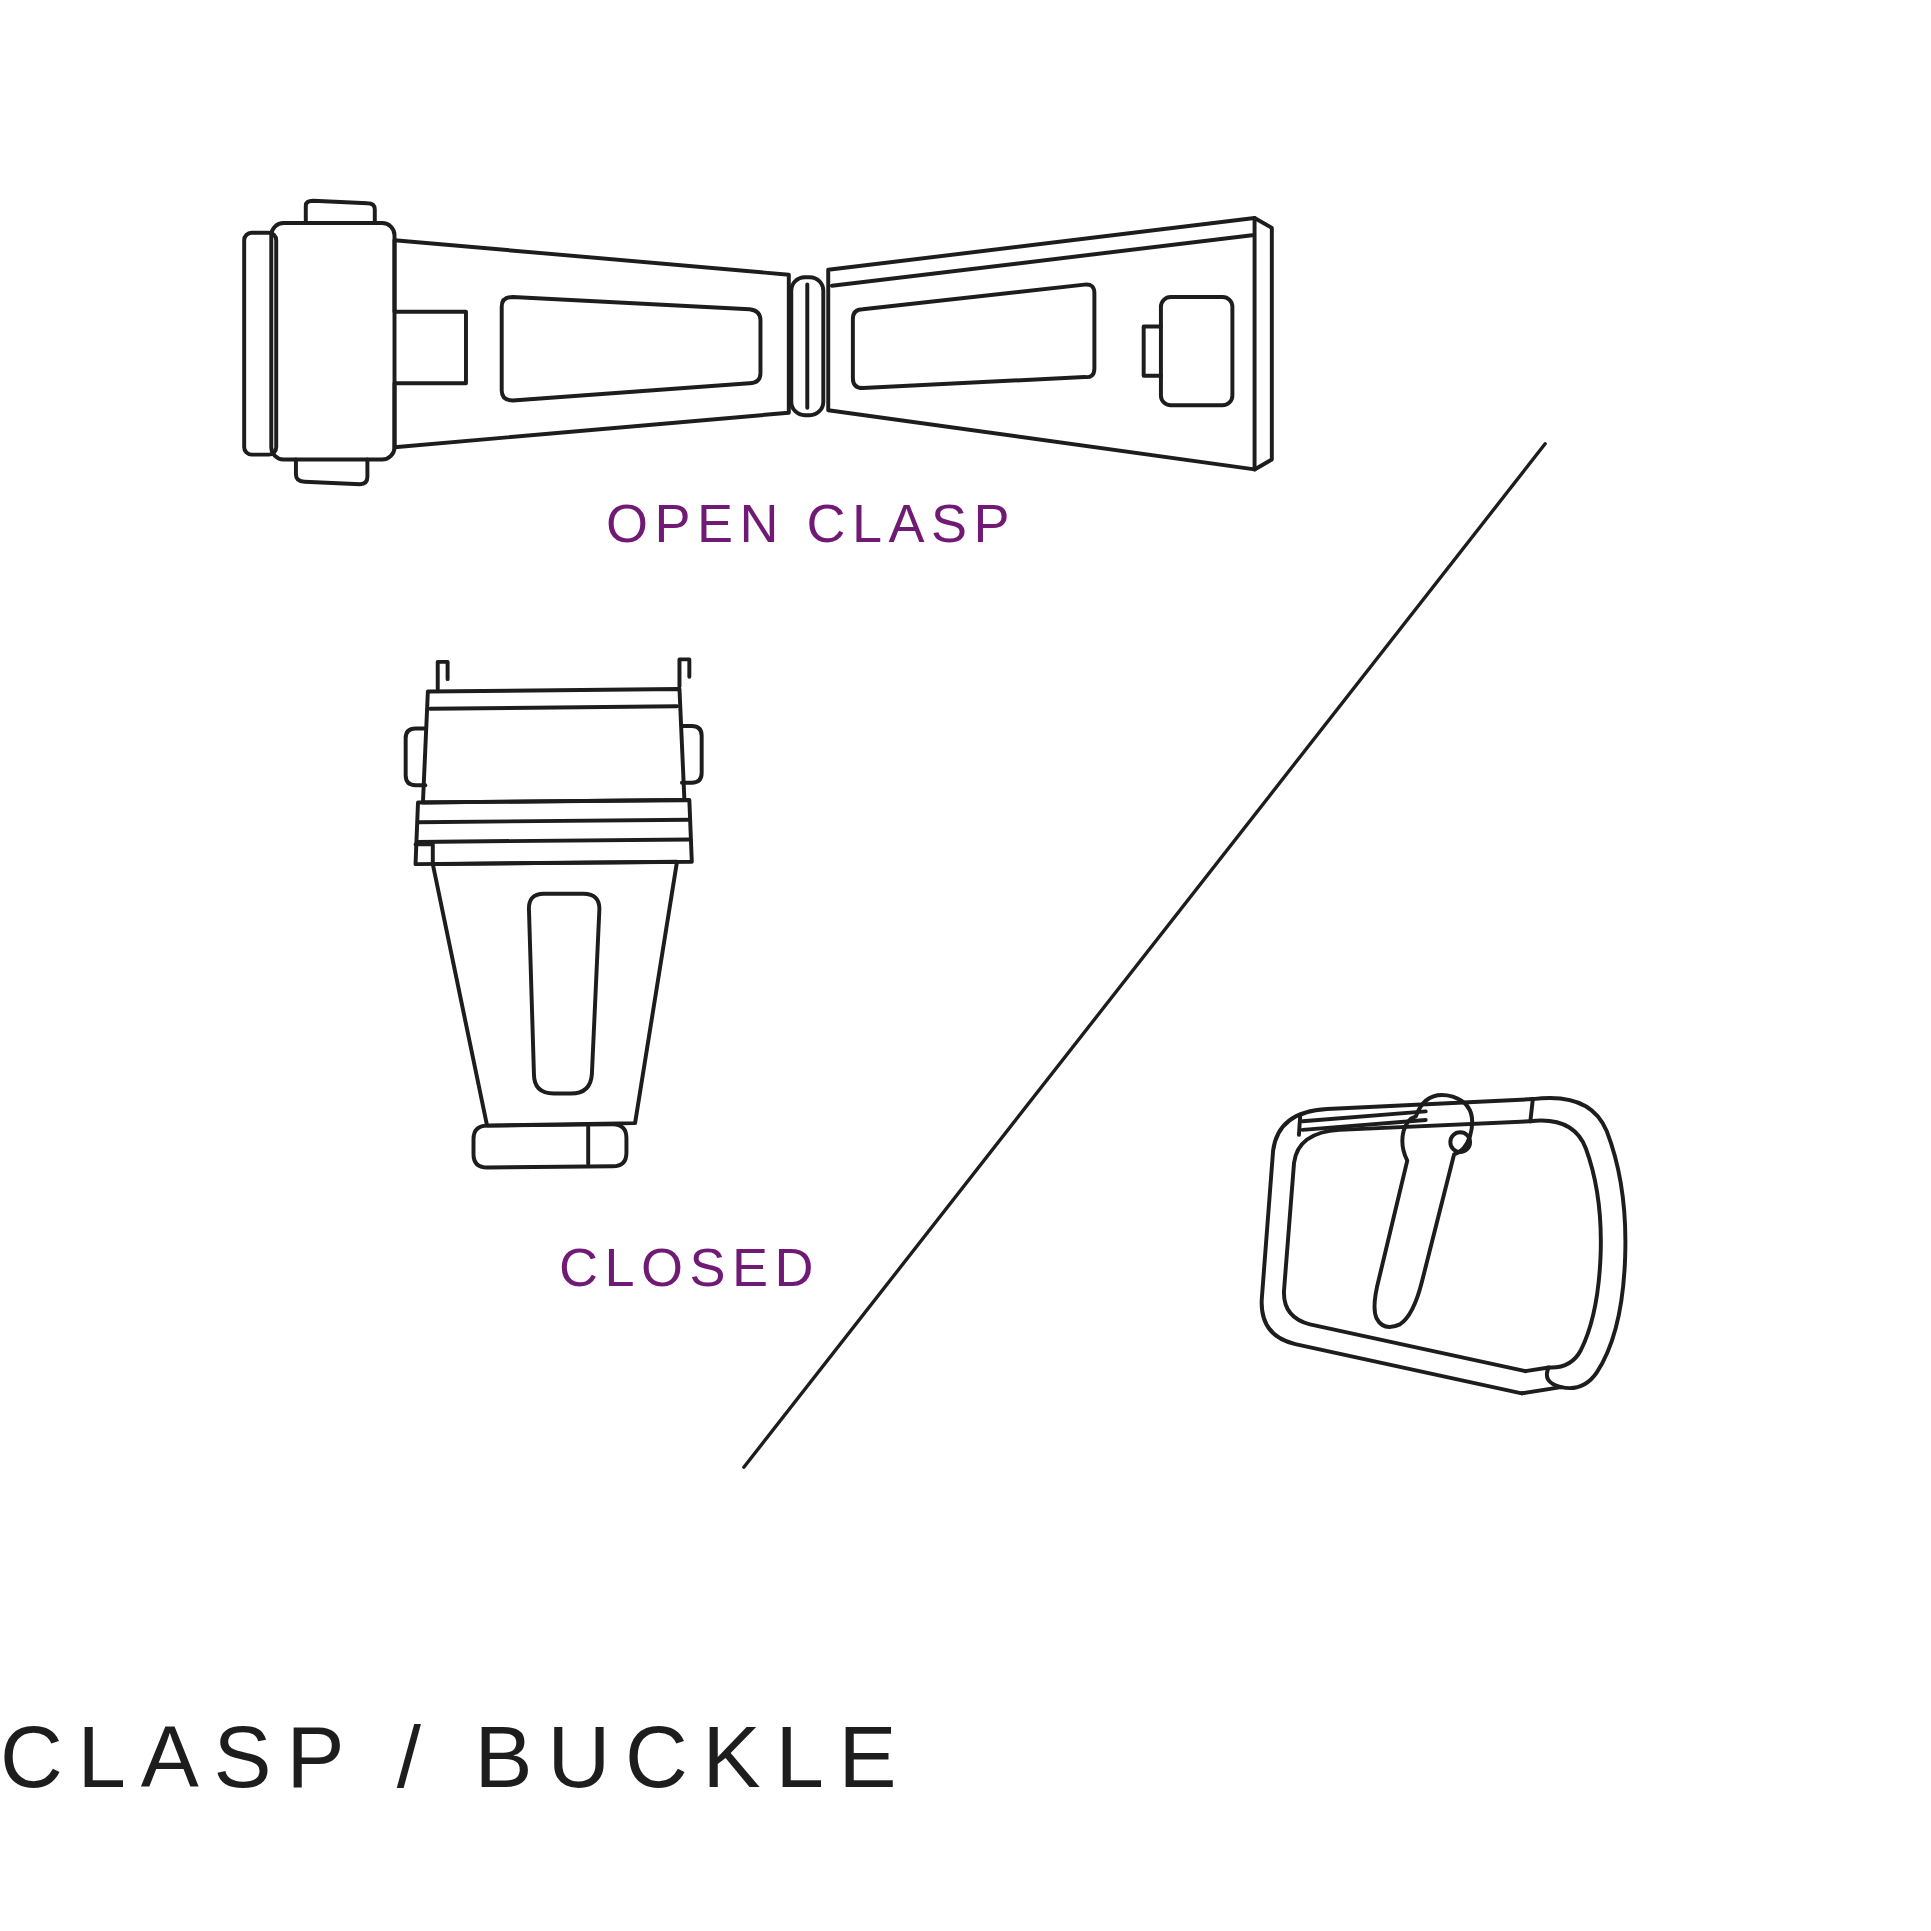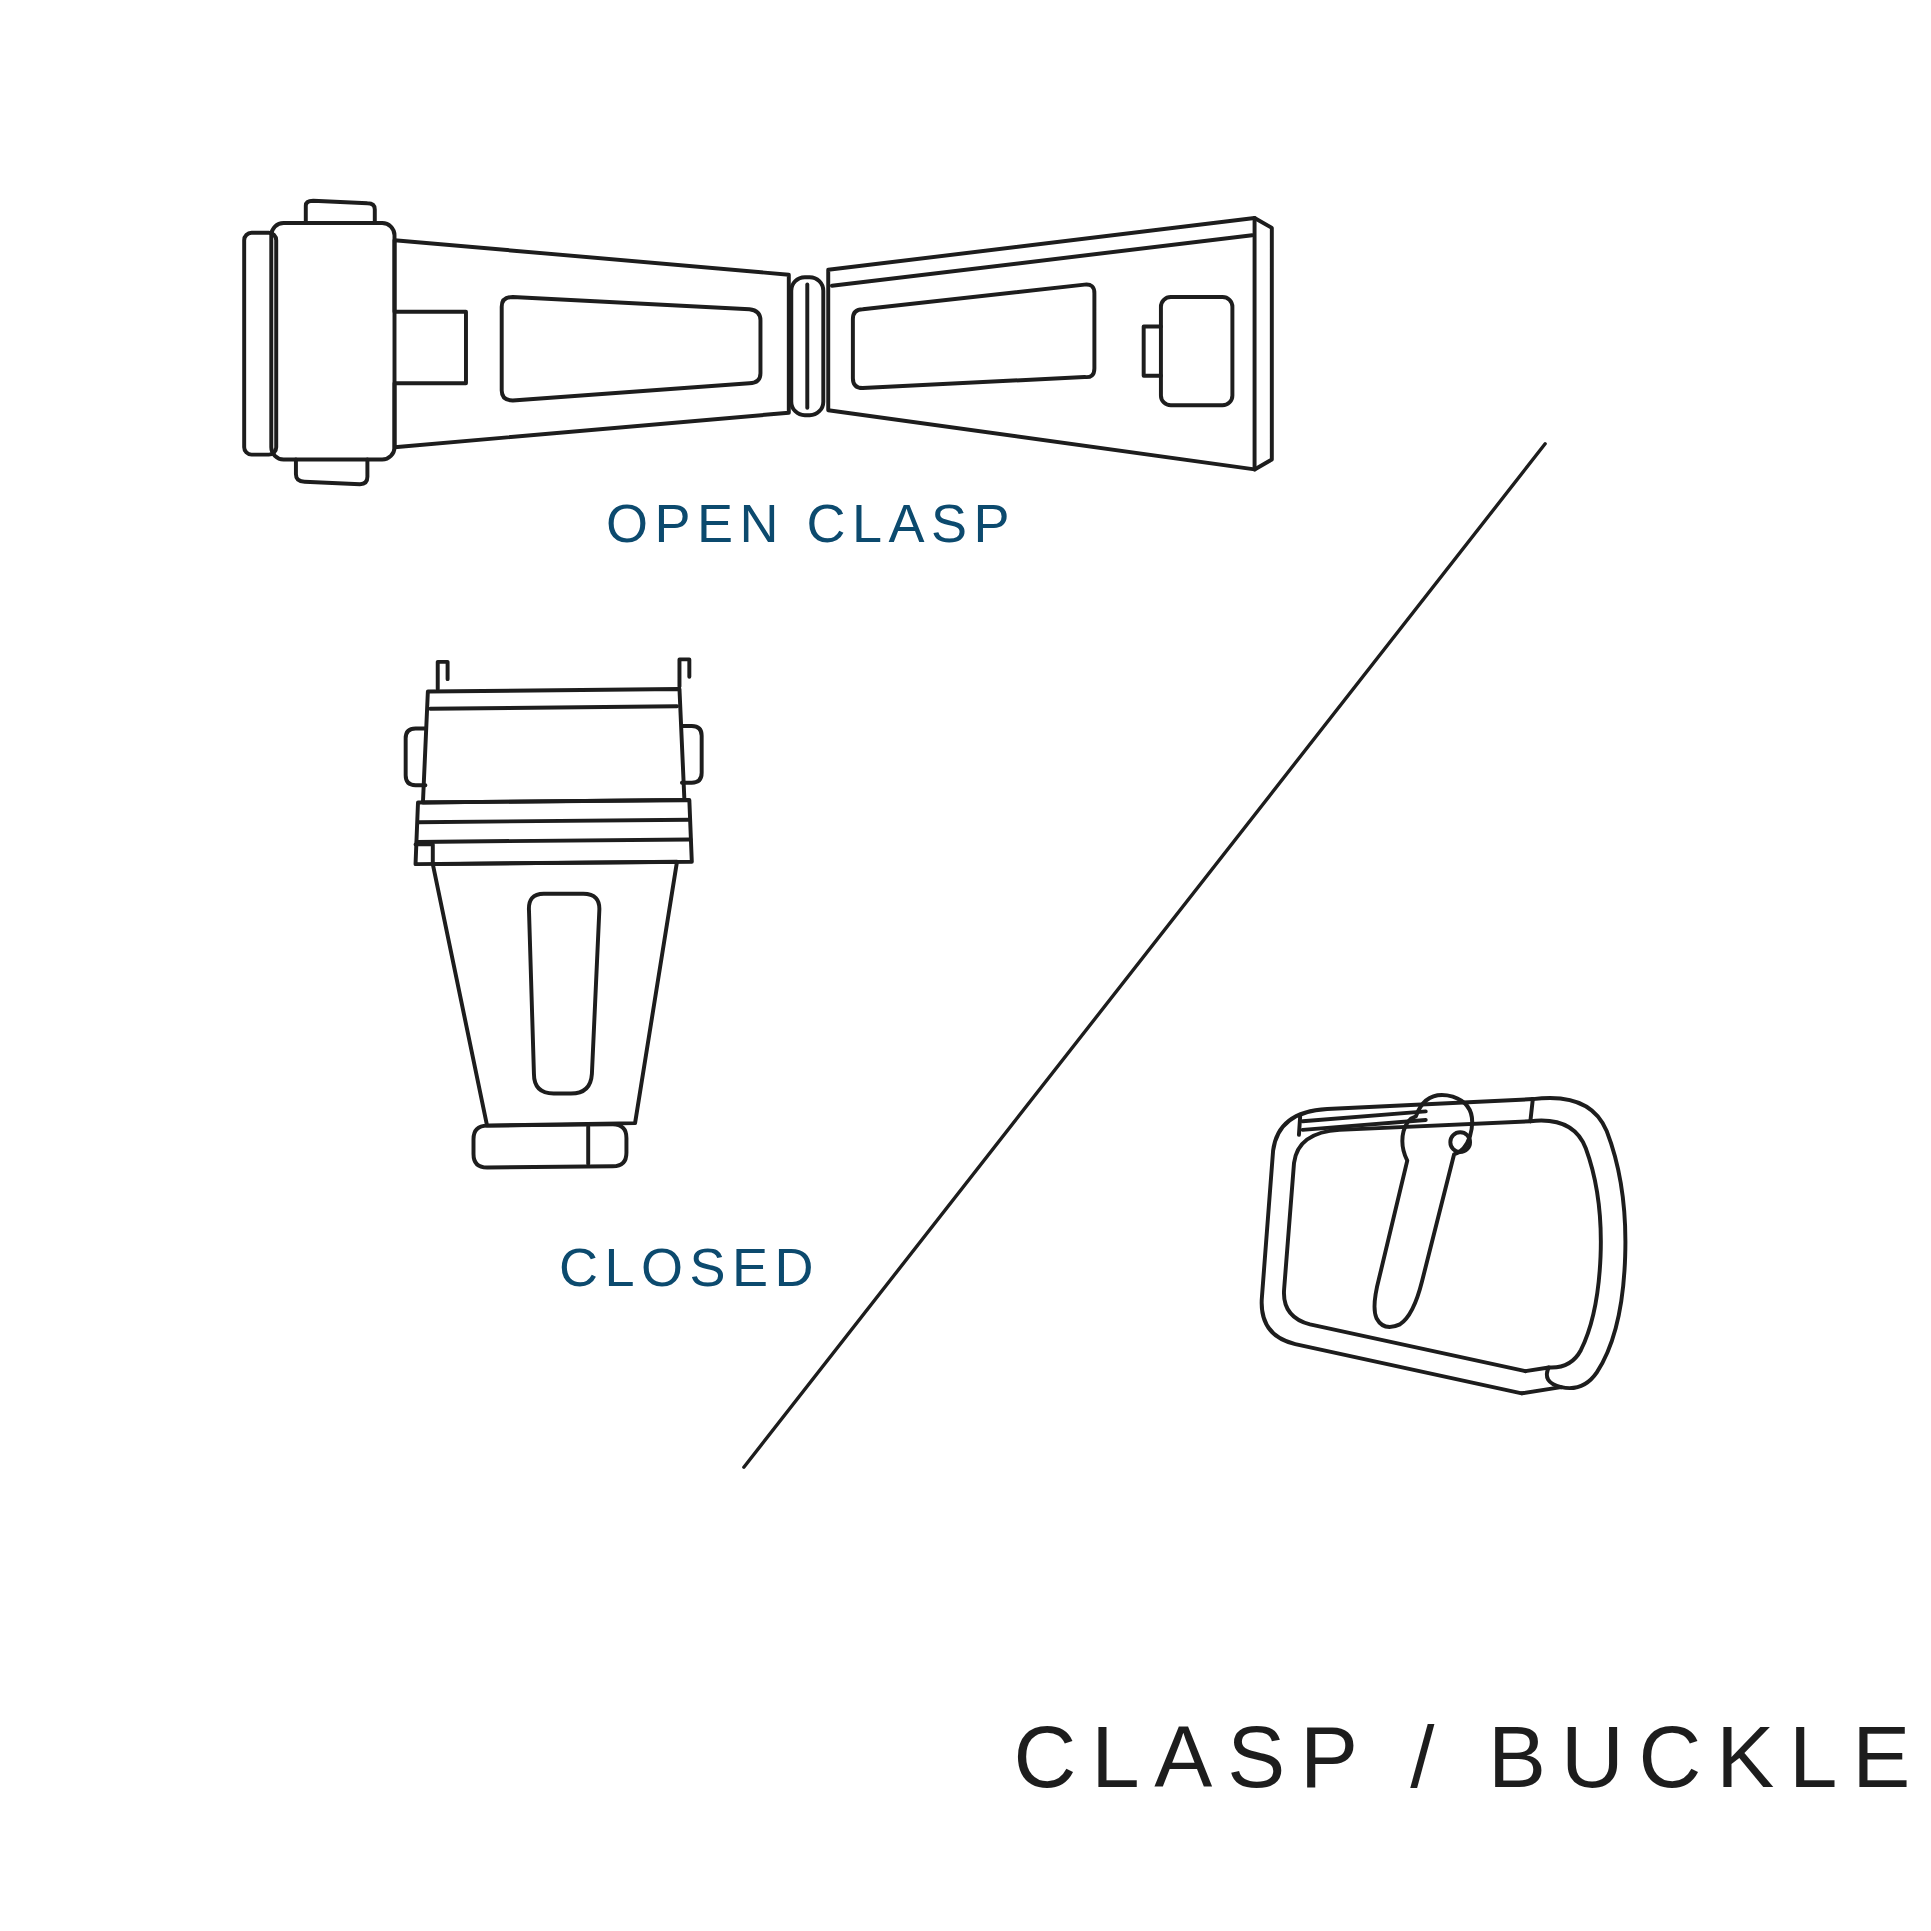--- a/index.html
+++ b/index.html
@@ -24,32 +24,31 @@
     stroke-width: 3.2;
     stroke-linecap: round;
     stroke-linejoin: round;
   }
   .caption {
     position: absolute;
     text-align: center;
     font-size: 54px;
     letter-spacing: 0.12em;
     font-weight: 400;
-    color: #0c4a6e;
+    color: #701a75;
     white-space: nowrap;
   }
   .big-title {
     position: absolute;
-    text-align: right;
+    text-align: left;
     font-size: 87px;
     letter-spacing: 0.17em;
     font-weight: 400;
     color: #1d1d1d;
     white-space: nowrap;
-    padding-left: 13px;
   }
 </style>
 </head>
 <body>
 
 <div id="canvas">
 
   <div class="abs" style="left:222px; top:188px; width:1072px; height:309px;">
     <svg class="drawing" viewBox="0 0 870 250" width="1072" height="309">
 

